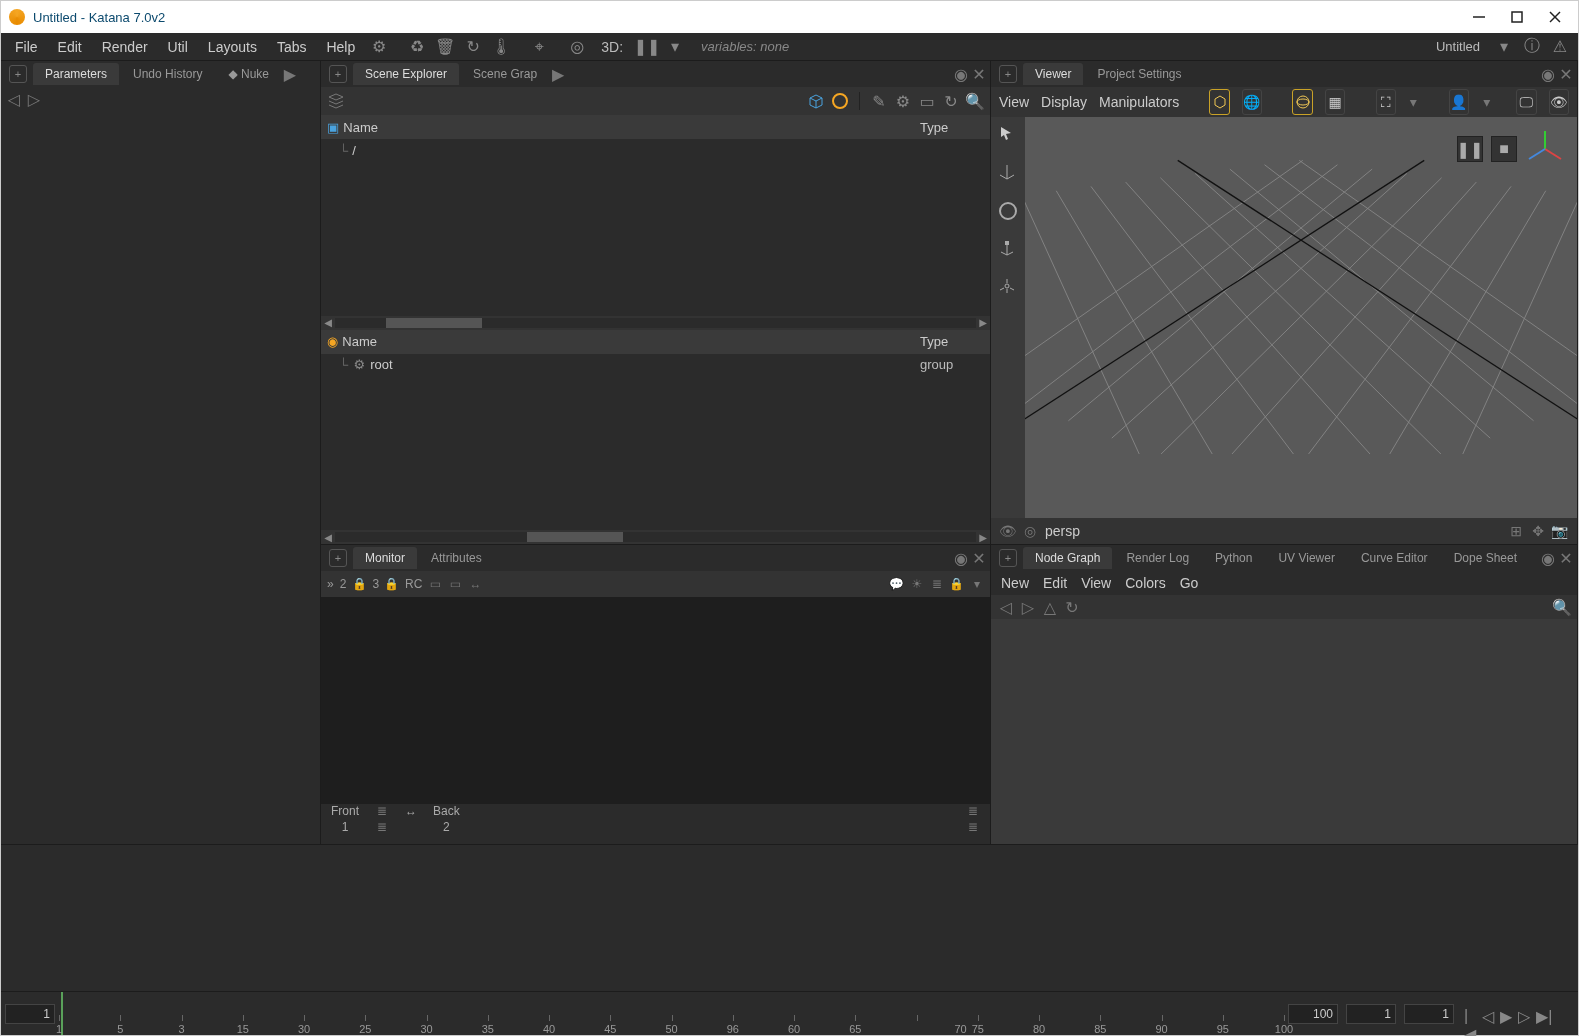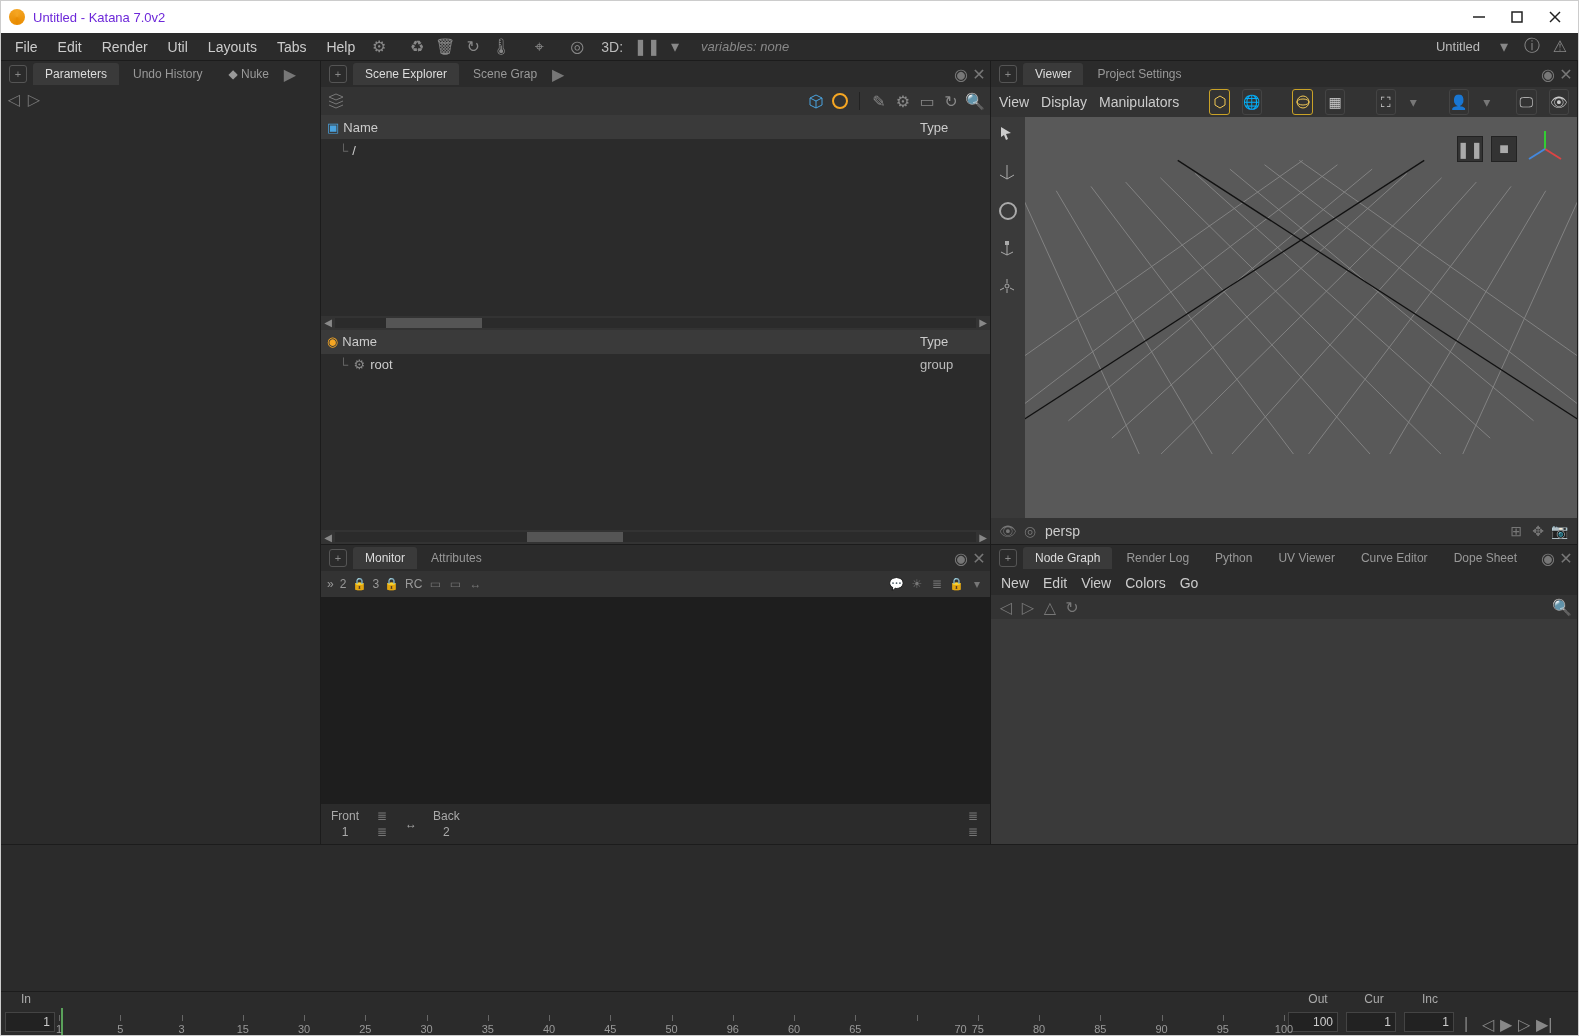--- a/index.html
+++ b/index.html
@@ -1,18 +1,18 @@
 <!DOCTYPE html>
 <html><head>
 <meta charset="utf-8">
 <style>
 * { margin: 0; padding: 0; box-sizing: border-box; font-family: "Segoe UI", Arial, sans-serif; }
 html, body { width: 1579px; height: 1036px; background: #fff; overflow: hidden; }
 .window { width: 100%; height: 100%; display: flex; flex-direction: column; background: #2b2b2b; border: 1px solid #ccc; }
-.titlebar { height: 32px; background: #fff; color: #6d28d9; display: flex; align-items: center; padding: 0 8px; font-size: 13px; }
+.titlebar { height: 32px; background: #fff; color: #0c4a6e; display: flex; align-items: center; padding: 0 8px; font-size: 13px; }
 .titlebar .logo { width: 16px; height: 16px; border-radius: 50%; background: conic-gradient(#f5a623, #e88b00, #f5a623); margin-right: 8px; }
 .titlebar .title { flex: 1; }
 .titlebar .winbtns { display: flex; gap: 24px; align-items: center; padding-right: 8px; }
 .titlebar .winbtn { width: 14px; height: 14px; display: flex; align-items: center; justify-content: center; cursor: default; }
 .stroke-icon { stroke: #222; stroke-width: 1.5; fill: none; }
 .menubar { height: 28px; background: #2b2b2b; display: flex; align-items: center; padding: 0 4px; border-bottom: 1px solid #1c1c1c; }
 .menubar .menu-item { color: #ccc; font-size: 14px; padding: 4px 10px; cursor: default; }
 .menubar .spacer { flex: 1; }
 .menubar .tbicon { width: 16px; height: 16px; margin: 0 6px; color: #888; display: inline-flex; align-items: center; justify-content: center; }
 .menubar .vars { color: #888; font-style: italic; font-size: 13px; margin-left: 12px; }
@@ -48,21 +48,21 @@
 .viewer-side { width: 34px; background: #3a3a3a; display:flex; flex-direction:column; align-items:center; padding-top:8px; gap:18px;}
 .viewer-side .vicon { width:20px;height:20px;color:#bbb;cursor:default;}
 .viewer-canvas { flex:1; position:relative; overflow:hidden;}
 .viewer-grid { position:absolute; inset:0;}
 .viewer-overlay-tr { position:absolute; right:12px; top:12px; display:flex; gap:8px; align-items:center;}
 .viewer-overlay-tr .sqbtn { width:26px;height:26px;background:#333;border:1px solid #222;display:flex;align-items:center;justify-content:center;color:#aaa;cursor:default;}
 .viewer-statusbar { height:26px; background:#333; display:flex; align-items:center; padding: 0 10px; gap:8px; color:#ccc; font-size:14px;}
 .viewer-statusbar .right { margin-left:auto; display:flex; gap:8px;}
 .monitor-toolbar { height: 26px; background: #333; display:flex; align-items:center; padding:0 6px; gap:6px; color:#999; font-size:12px;}
 .monitor-body { flex:1; background:#1e1e1e;}
-.monitor-footer { height: 40px; background: #2b2b2b; display:flex; align-items:center; color:#aaa; font-size:12px; gap:16px; padding: 0 10px;}
+.monitor-footer { height: 40px; background: #2b2b2b; display:flex; color:#aaa; font-size:12px; gap:16px; padding: 0 10px;}
 .monitor-footer .mfcol { display:flex; flex-direction:column; align-items:center; gap:2px;}
 .nodegraph-menu { height: 24px; background:#2b2b2b; display:flex; align-items:center; gap:14px; padding:0 10px; color:#ccc; font-size:14px;}
 .nodegraph-toolbar { height:24px; background:#333; display:flex; align-items:center; padding:0 8px; gap:8px;}
 .nodegraph-body { flex:1; background:#3a3a3a;}
 .params-pane { grid-row: 1 / span 2; }
 .params-toolbar { height: 24px; background:#2b2b2b; display:flex; align-items:center; padding:0 6px; gap:6px;}
 .params-body { flex:1; background:#2b2b2b;}
 .timeline { height: 44px; background:#2b2b2b; border-top:1px solid #1c1c1c; display:flex; flex-direction:column;}
 .timeline-labels { height:16px; display:flex; color:#aaa; font-size:12px;}
 .timeline-labels .lbl-in { width:56px; padding-left:20px;}
@@ -439,28 +439,20 @@
         <span class="smicon">↻</span>
         <span style="flex:1"></span>
         <span class="smicon">🔍</span>
       </div>
       <div class="nodegraph-body"></div>
     </div>
 
   </div>
 
   <div class="timeline">
-    <div class="timeline-labels">
-      <span class="lbl-in">In</span>
-      <span class="track-space"></span>
-      <span class="lbl-out">Out</span>
-      <span class="lbl-cur">Cur</span>
-      <span class="lbl-inc">Inc</span>
-      <span style="width:120px"></span>
-    </div>
     <div class="timeline-row">
       <div class="numbox">1</div>
       <div class="timeline-track" id="tl-track">
         <div class="marker"></div>
       <div class="tick" style="left: 0%;"></div>
           <div class="ticklabel" style="left: 0%;">1</div>
           <div class="tick" style="left: 5%;"></div>
           <div class="ticklabel" style="left: 5%;">5</div>
           <div class="tick" style="left: 10%;"></div>
           <div class="ticklabel" style="left: 10%;">3</div>

